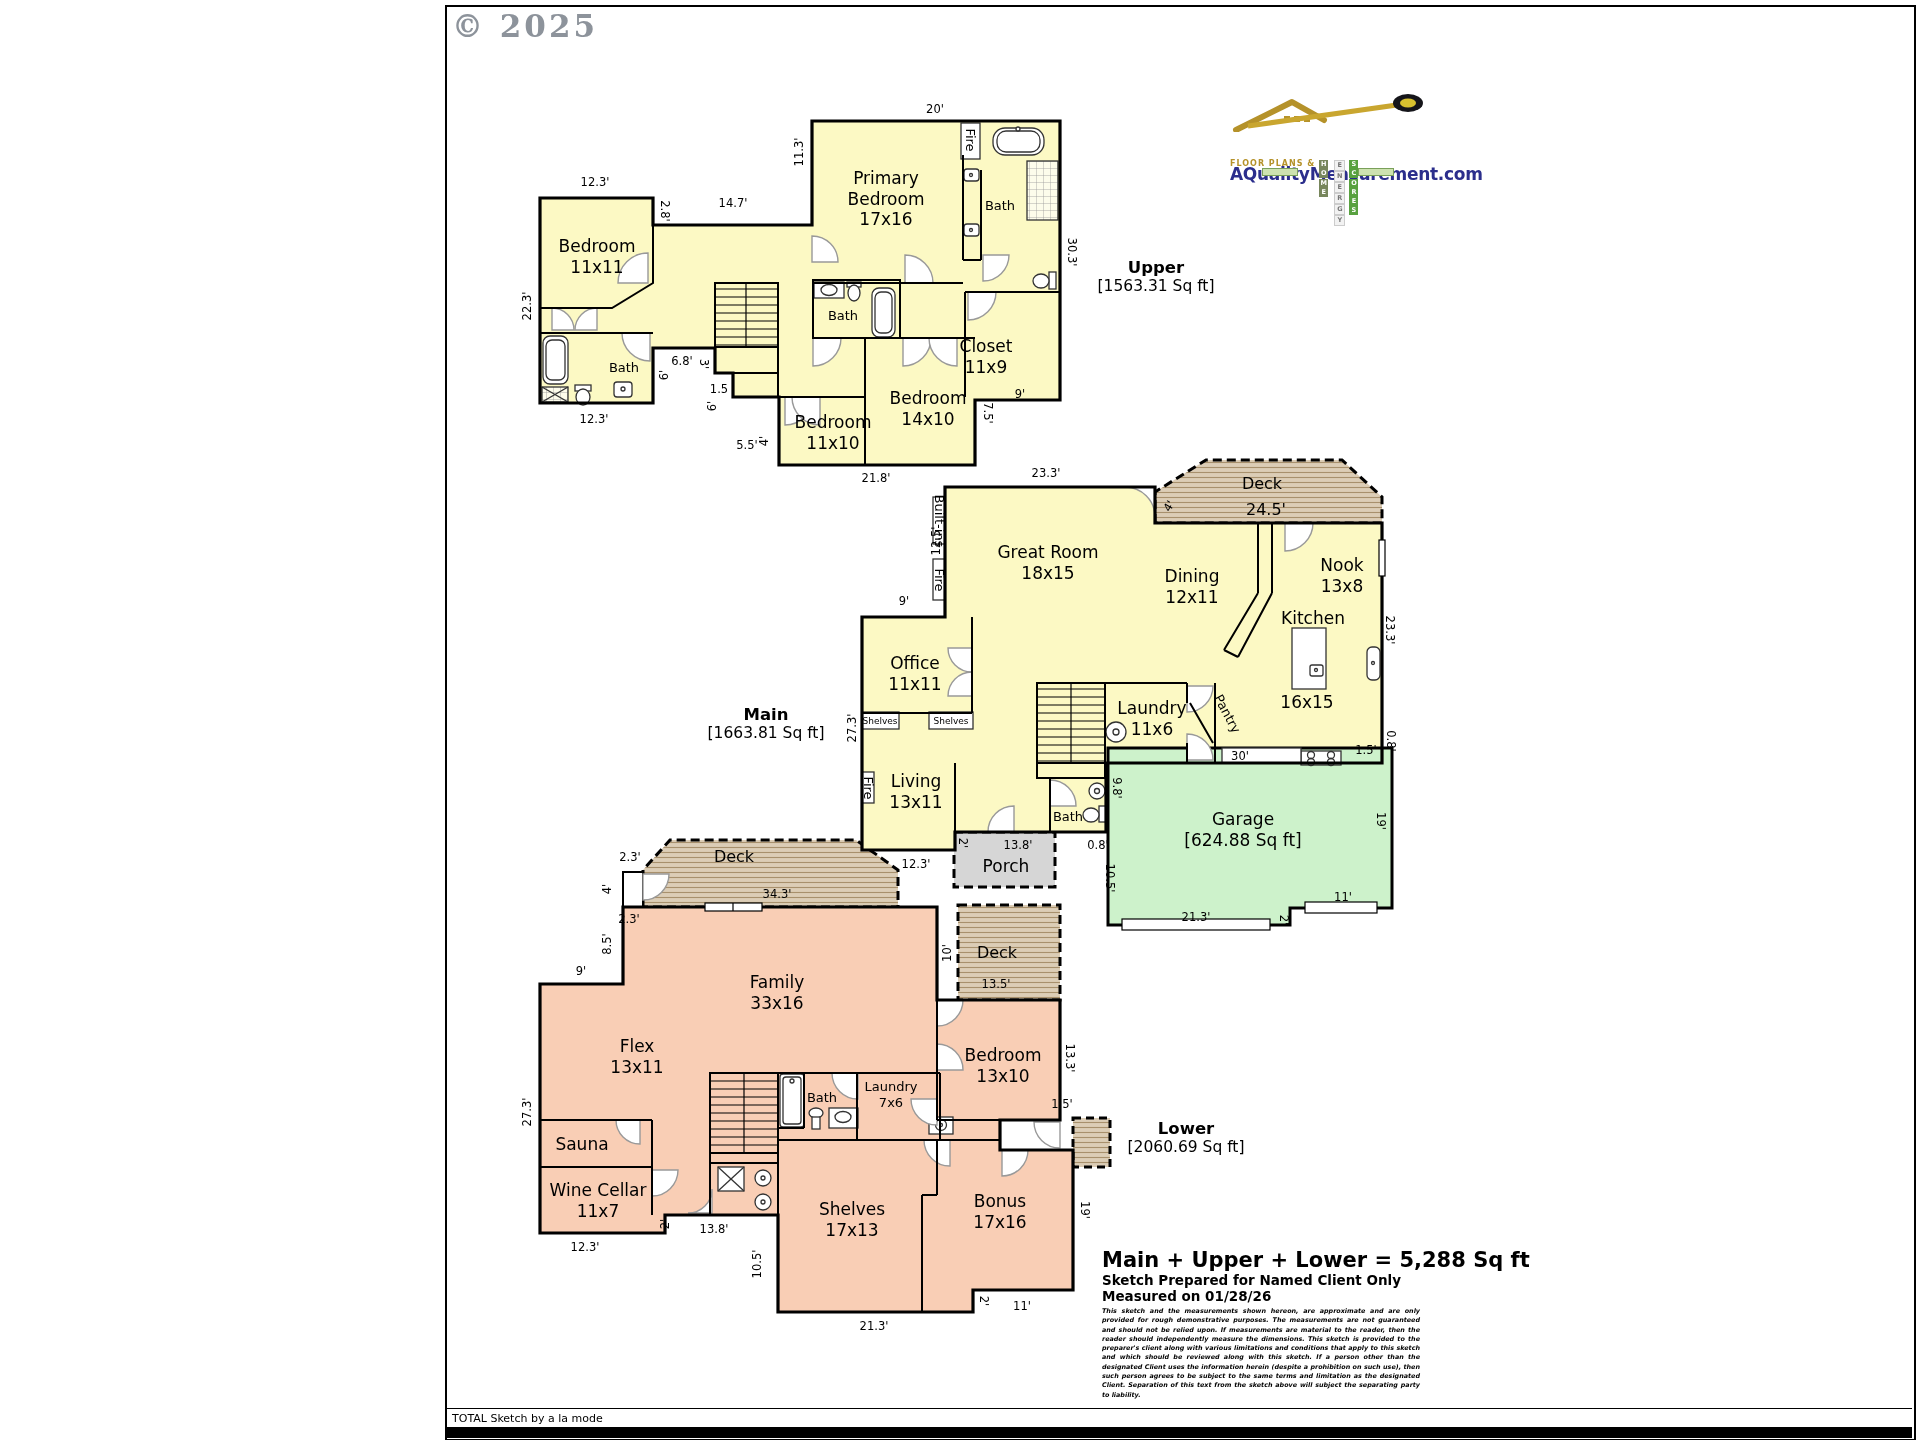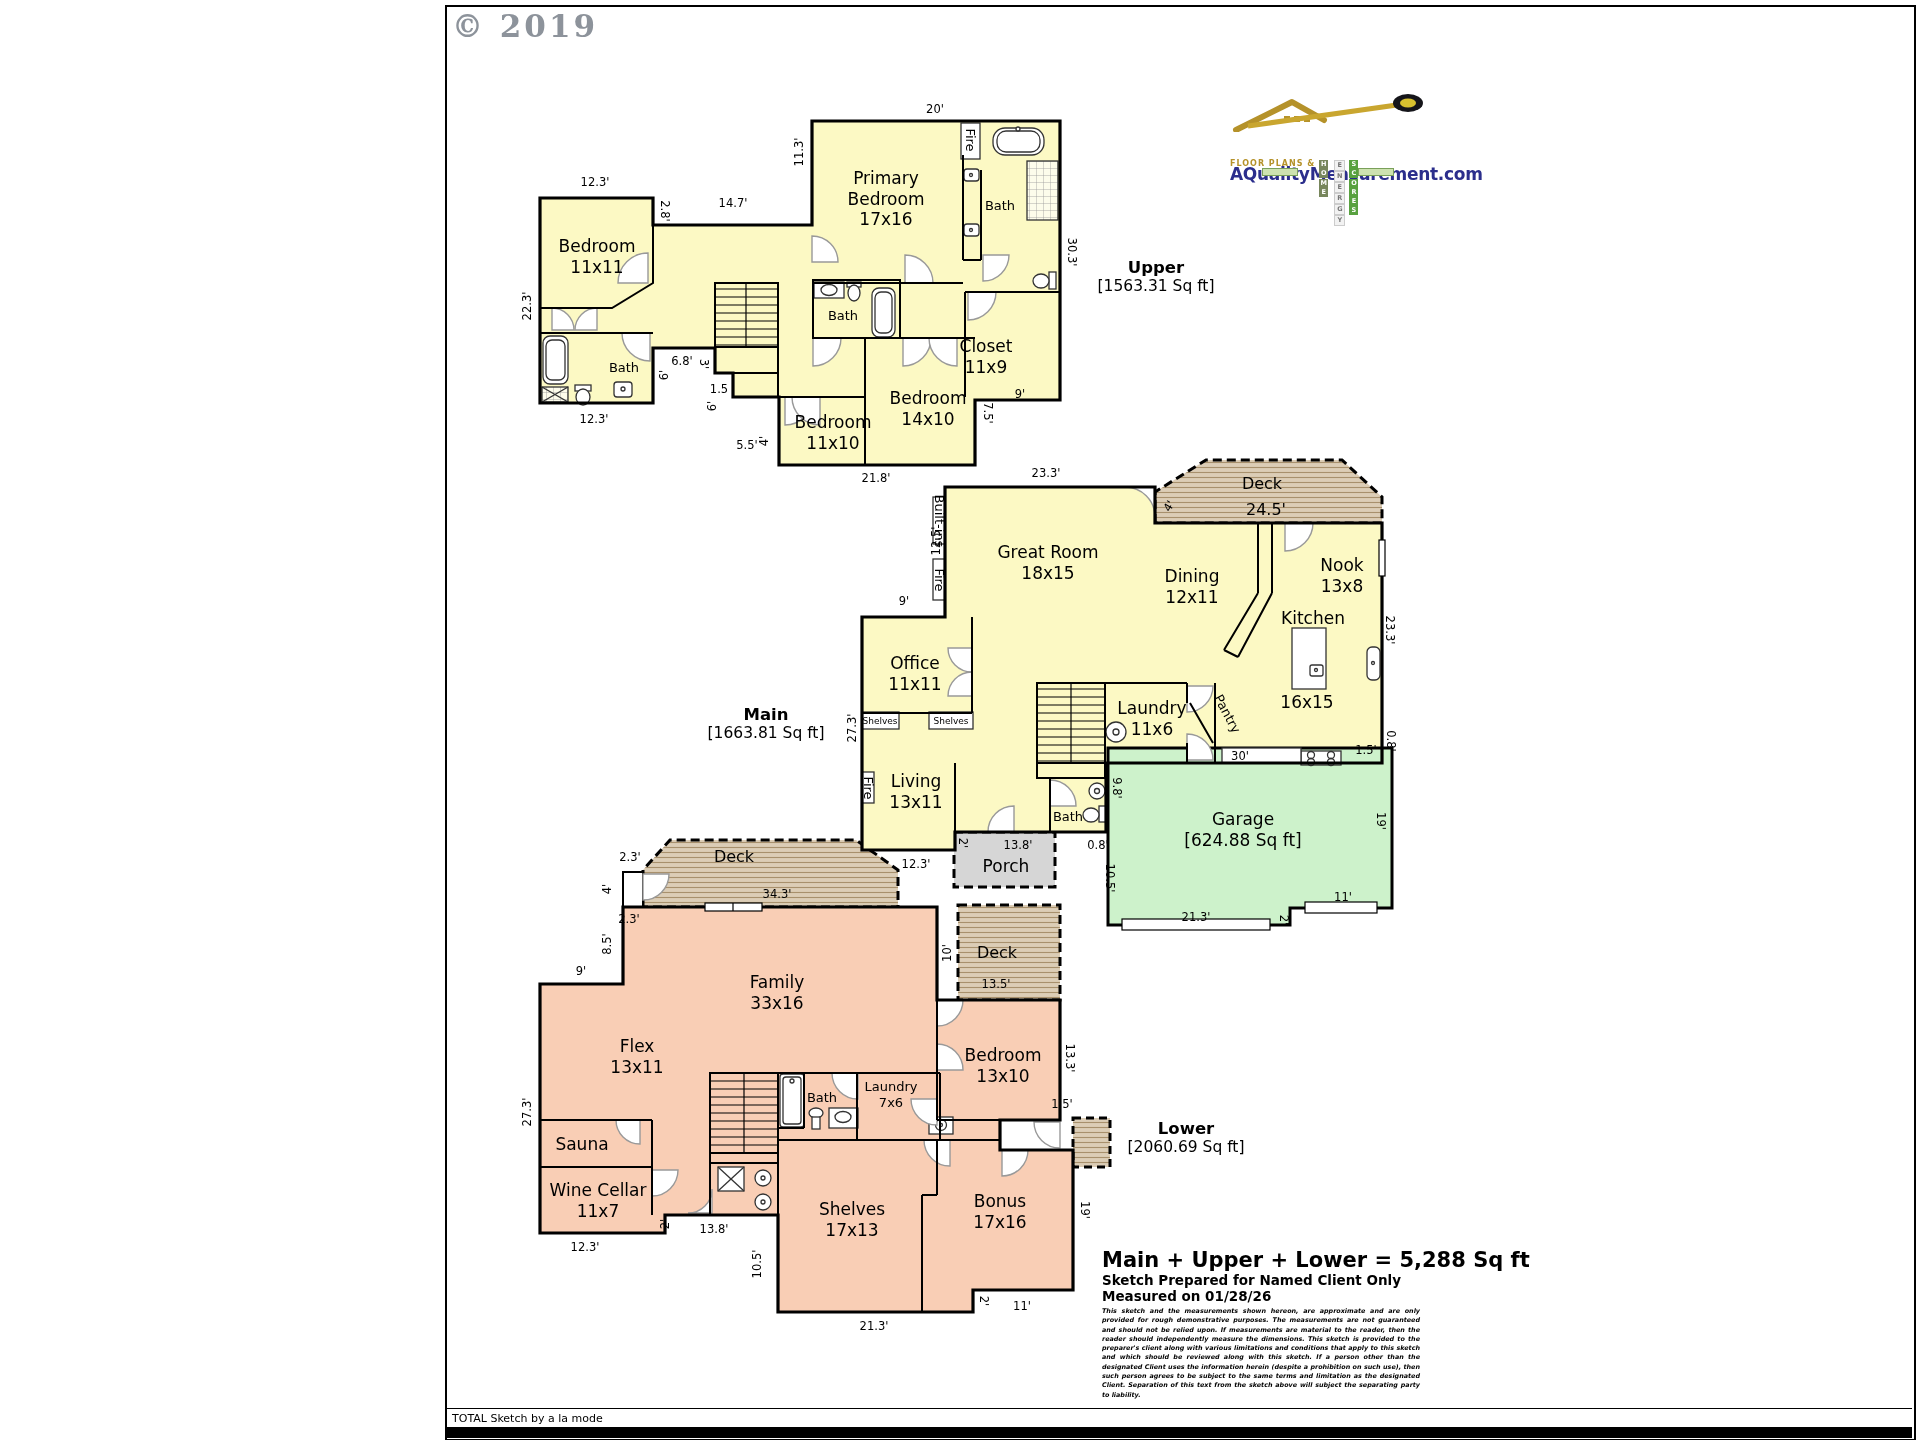--- a/index.html
+++ b/index.html
@@ -43,21 +43,21 @@
   
   #footline{position:absolute;left:445px;top:1408px;width:1467px;height:1px;background:#000;}
   #foottext{position:absolute;left:452px;top:1412px;font-size:11px;}
   #footbar{position:absolute;left:445px;top:1427px;width:1467px;height:11px;background:#000;}
 </style>
 </head>
 <body>
 
 <div id="page">
   <div id="frame"></div>
-  <div id="copyright">© 2019</div>
+  <div id="copyright">© 2025</div>
 
   <div id="logo">
     <svg width="215" height="40" viewBox="0 0 215 40">
       <path d="M8,38 L64,10 L96,28" stroke="#b5922a" stroke-width="6" fill="none" stroke-linejoin="round" stroke-linecap="round"></path>
       <rect x="56" y="24" width="6" height="6" fill="#b5922a"></rect>
       <rect x="66" y="24" width="6" height="6" fill="#b5922a"></rect>
       <rect x="76" y="24" width="6" height="6" fill="#b5922a"></rect>
       <line x1="20" y1="34" x2="176" y2="12" stroke="#c9a62f" stroke-width="5"></line>
       <ellipse cx="180" cy="11" rx="15" ry="9" fill="#15151a"></ellipse>
       <ellipse cx="180" cy="11" rx="8" ry="4.5" fill="#d8c12f"></ellipse>

